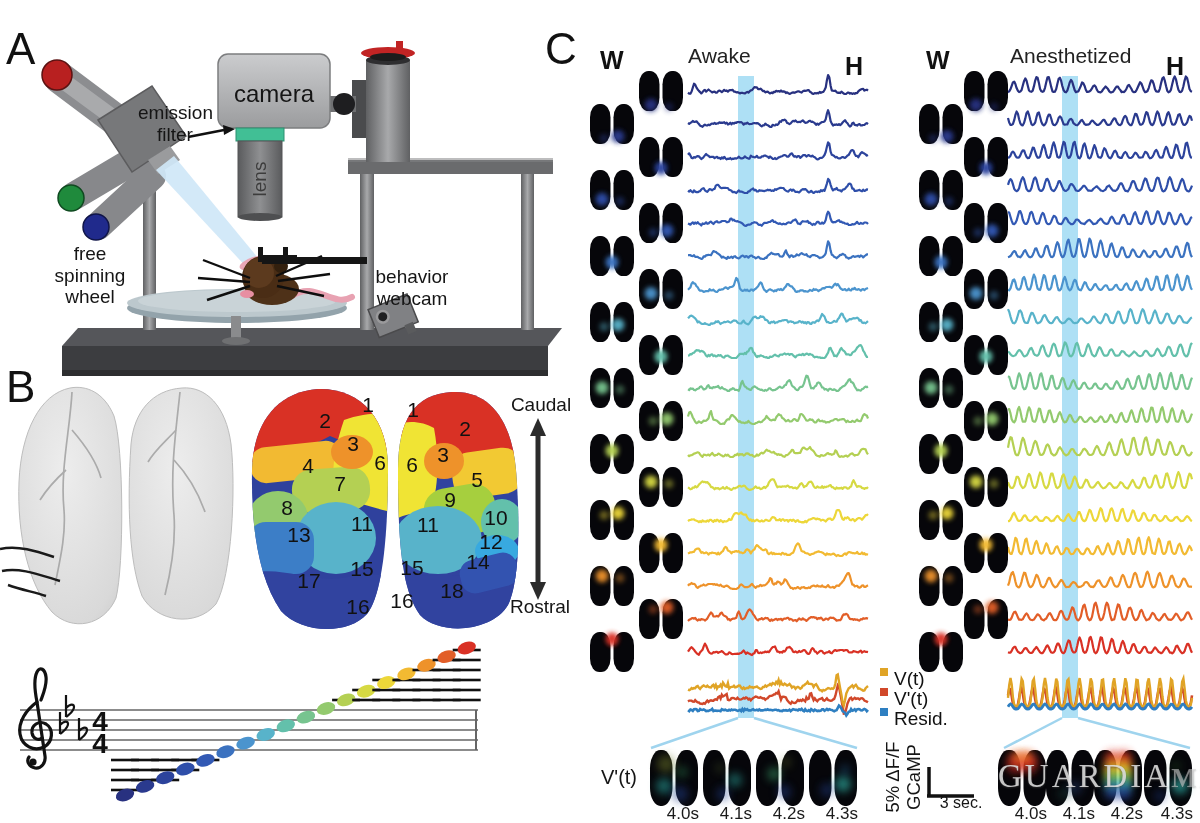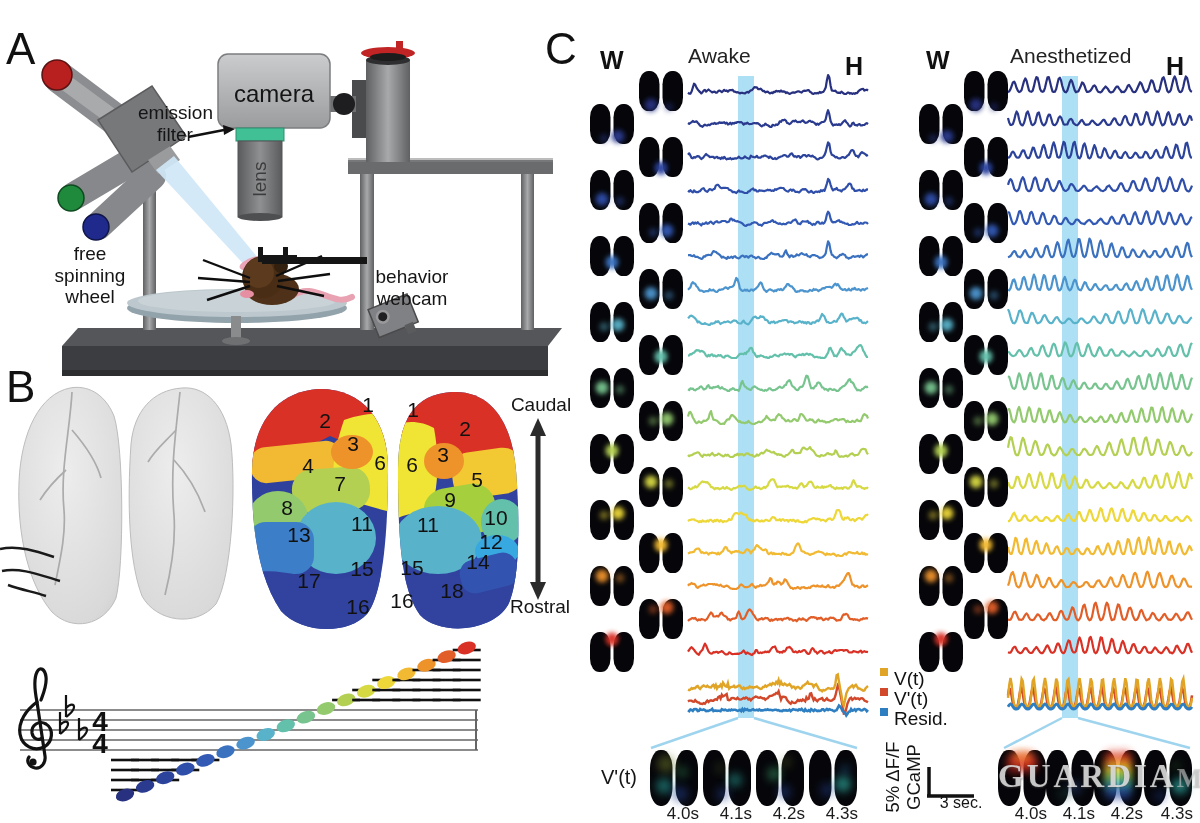--- a/index.html
+++ b/index.html
@@ -11,21 +11,21 @@
   .colhead{font-weight:bold;font-size:25px;color:#111}
   .ptitle{font-size:21px;color:#222;text-align:left}
   .tlabel{font-size:17px;color:#1a1a1a;text-align:right;width:50px}
   .legend-row{display:flex;align-items:flex-start;height:18px;margin-bottom:2px}
   .legend-sw{width:8px;height:8px;margin-right:6px;flex:0 0 auto}
   .legend-tx{font-size:19px;color:#111;white-space:nowrap}
   .rot90{transform:rotate(-90deg)}
   svg{position:absolute;overflow:visible}
   svg text{font-family:"Liberation Sans",sans-serif}
   #watermark{z-index:20;font-family:"Liberation Serif",serif;letter-spacing:3px;white-space:nowrap}
-  #watermark .wm-main{font-size:33px;font-weight:bold;color:rgba(228,228,228,0.85);
+  #watermark .wm-main{font-size:33px;font-weight:normal;color:rgba(228,228,228,0.85);
       text-shadow:0 1px 2px rgba(70,70,70,0.55)}
   #watermark .wm-suffix{font-size:27px;font-weight:bold;color:rgba(210,210,210,0.55);
       text-shadow:0 1px 2px rgba(90,90,90,0.4)}
 </style>
 </head>
 <body>
 
 <div id="fig">
 
   <div class="abs plabel" style="left:6px;top:24px">A</div>

